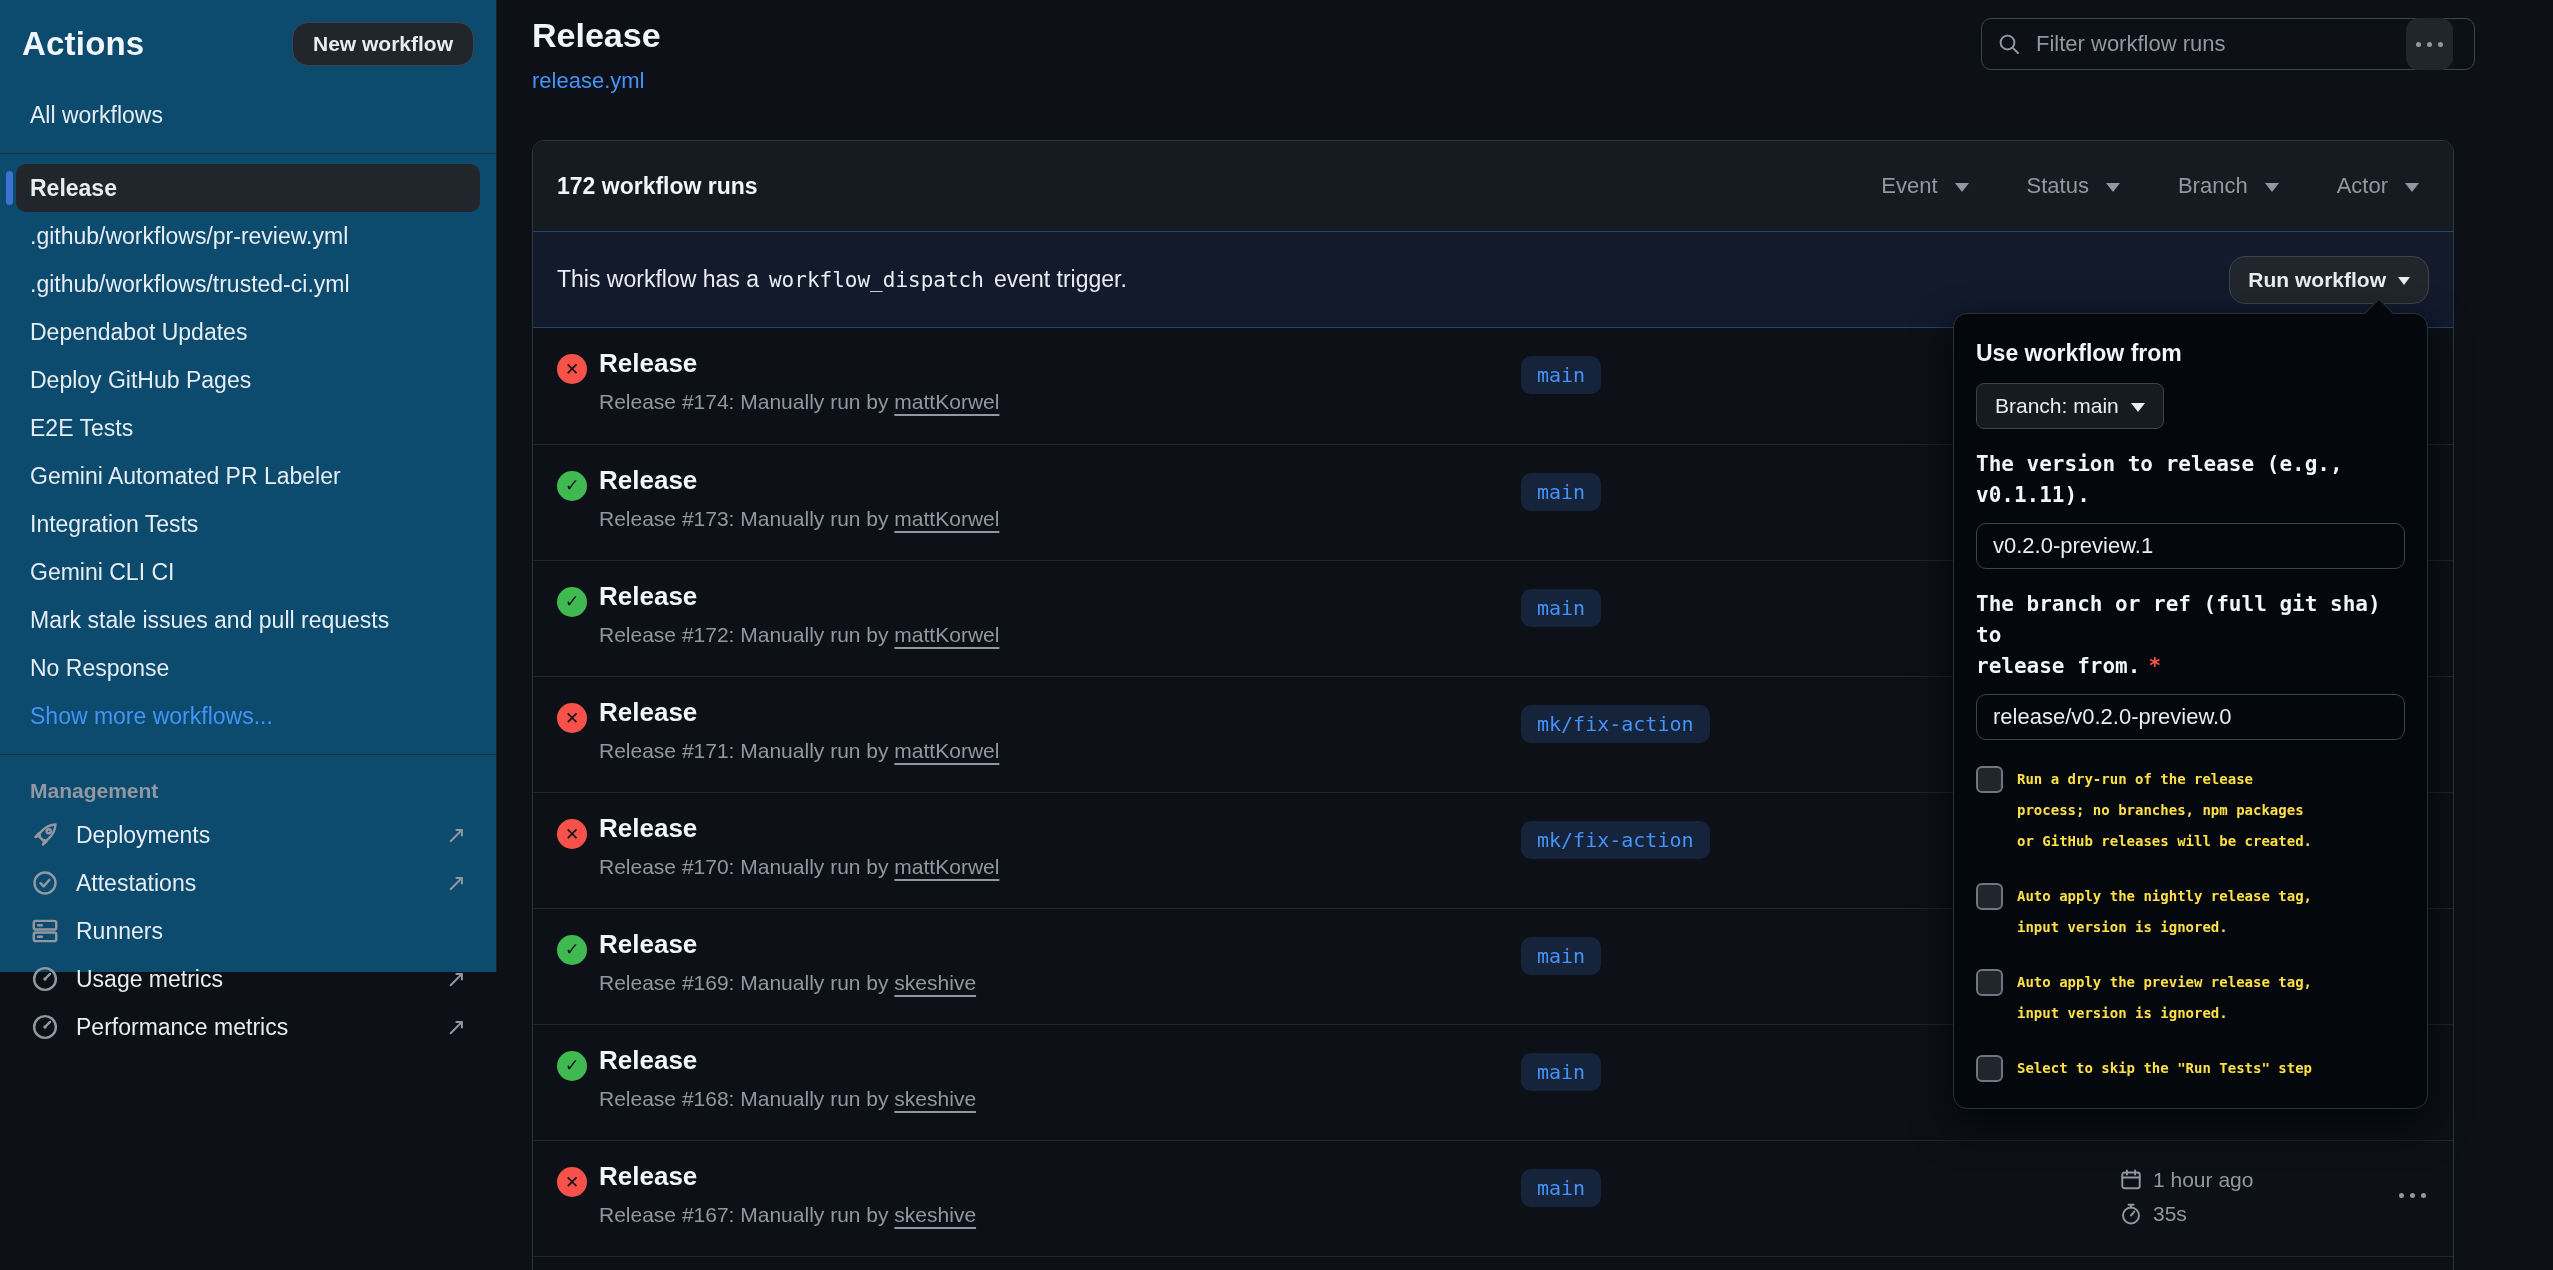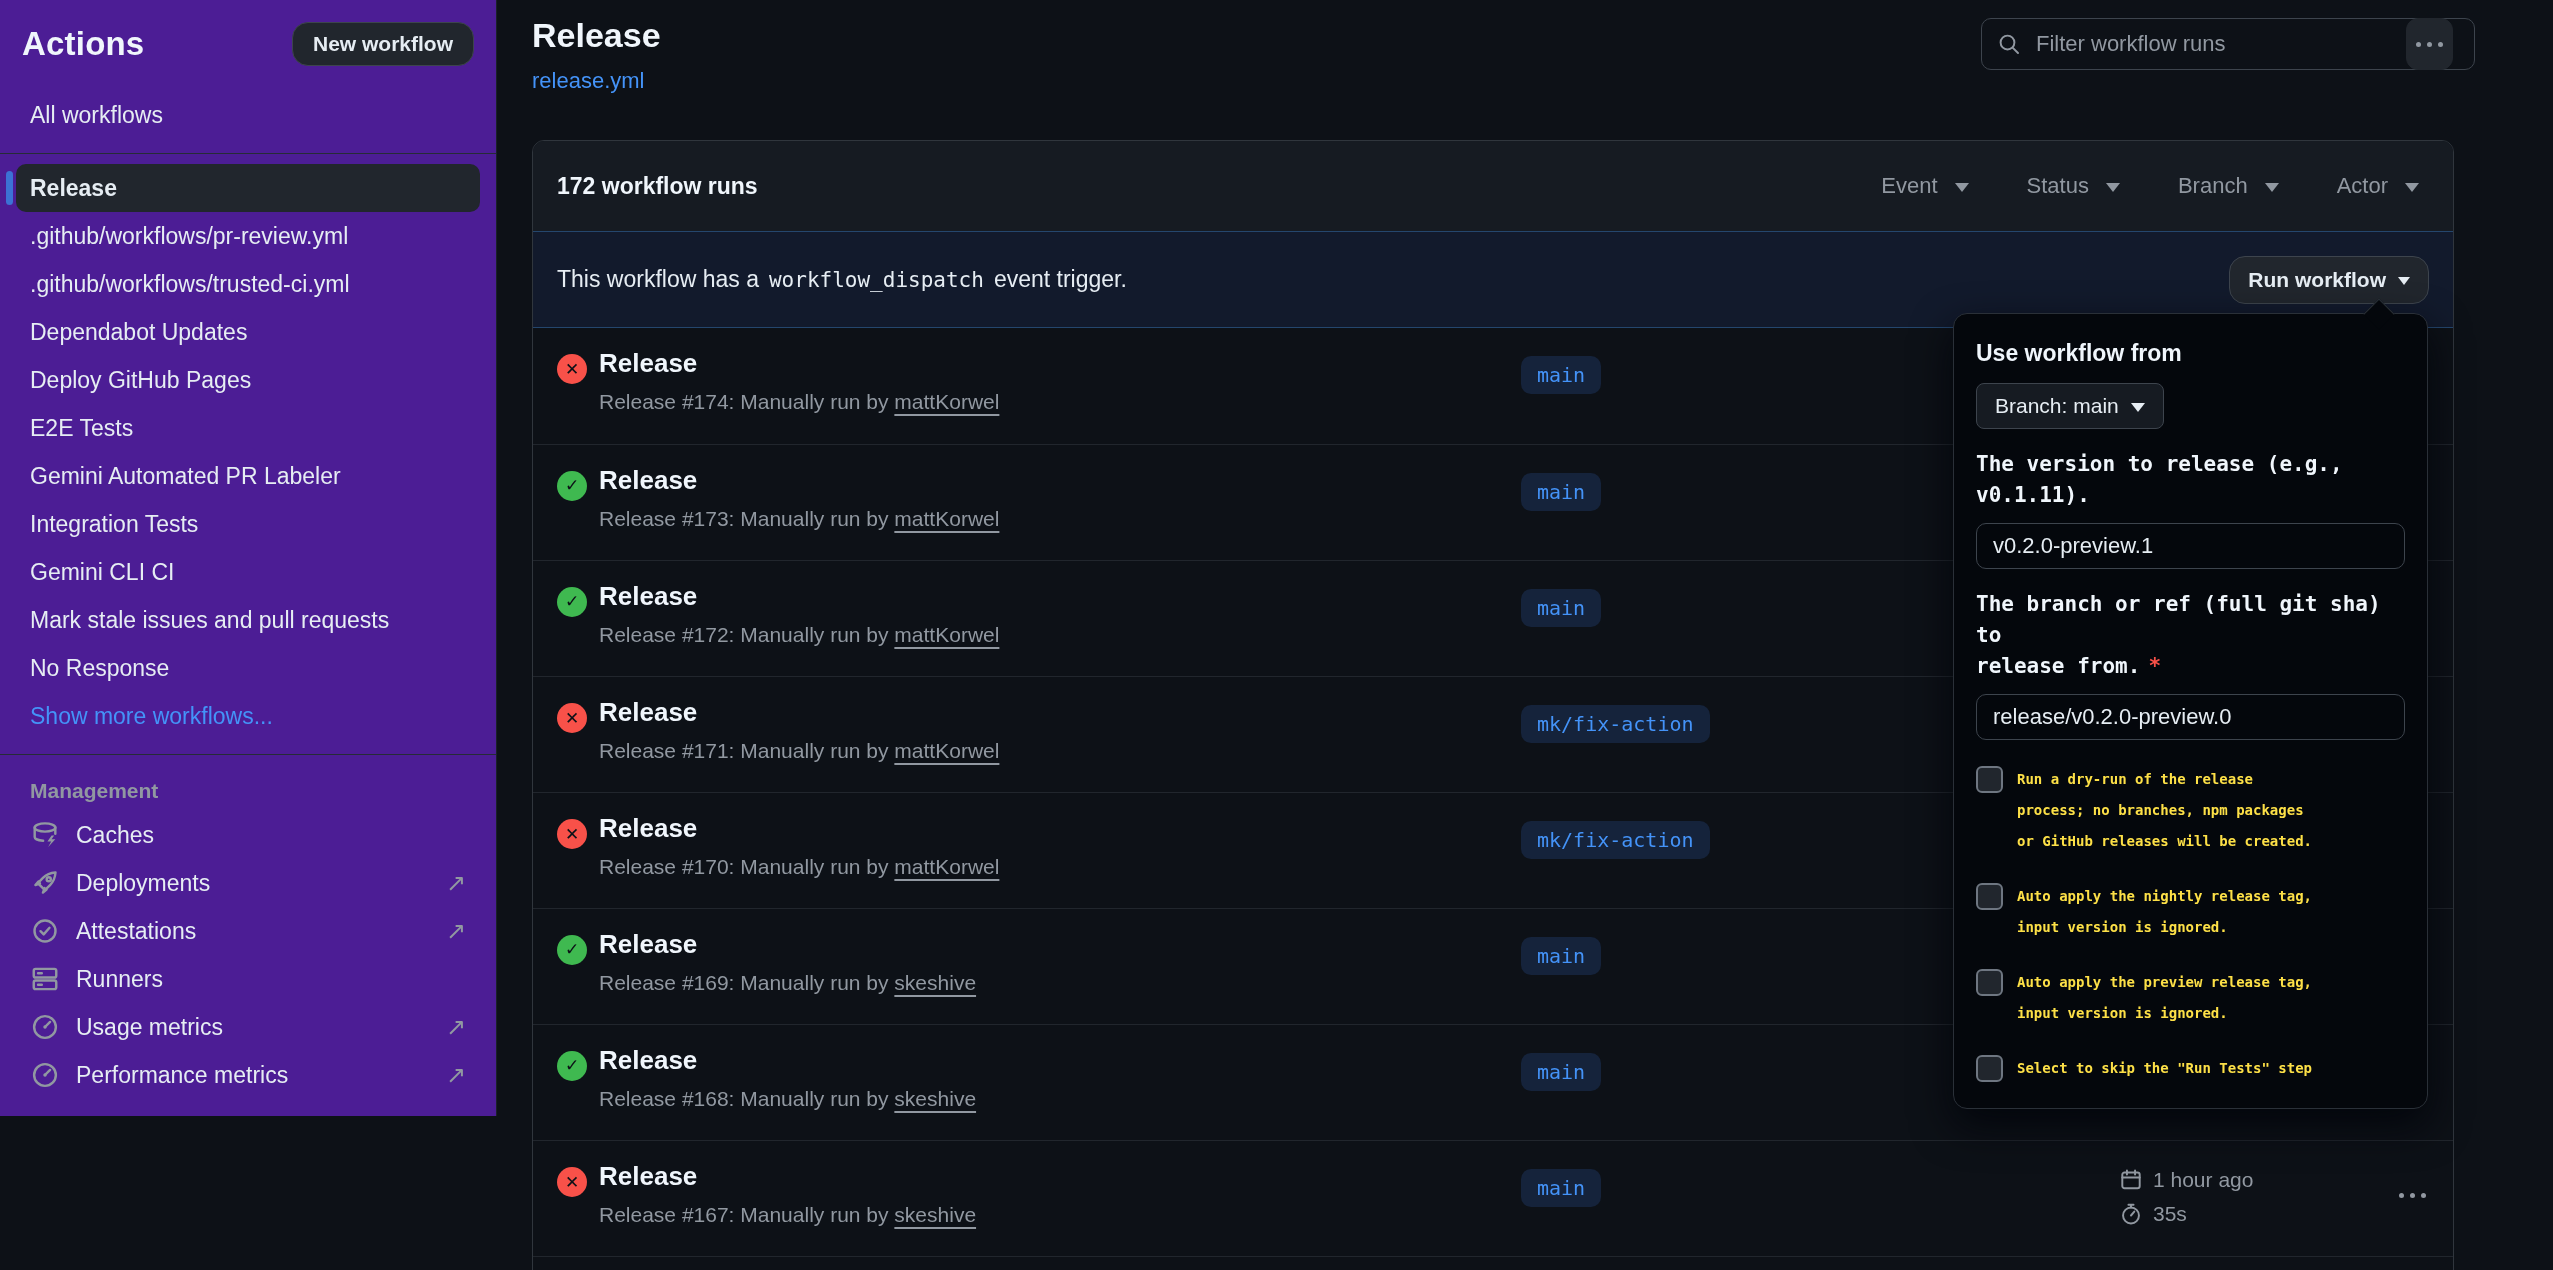--- a/index.html
+++ b/index.html
@@ -6,22 +6,22 @@
   html,body { background:#010409; }
   body { font-family:"Liberation Sans","DejaVu Sans",sans-serif; }
   #page {
     position:relative; width:2553px; height:1270px; overflow:hidden;
     background:#0d1117; color:#e6edf3;
   }
   .mono { font-family:"DejaVu Sans Mono","Liberation Mono",monospace; }
 
   
   #sidebar {
-    position:absolute; left:0; top:0; width:497px; height:1116px;
-    background:#4c1d95; border-right:1px solid #1b2129; padding:22px 0 0 0;
+    position:absolute; left:0; top:0; width:497px; height:972px;
+    background:#0c4a6e; border-right:1px solid #1b2129; padding:22px 0 0 0;
   }
   .sb-top { display:flex; align-items:center; justify-content:space-between; padding:0 22px 0 22px; }
   .sb-title { font-size:33px; font-weight:700; color:#f0f6fc; letter-spacing:.2px; }
   .btn-secondary {
     background:#21262d; border:1px solid #3d444d; border-radius:16px;
     color:#e6edf3; font-size:21px; font-weight:600; padding:9px 20px; cursor:pointer;
     font-family:inherit;
   }
   .sb-allwf { margin:26px 16px 0 16px; padding:10px 14px; font-size:23px; color:#e6edf3; border-radius:10px; cursor:pointer; }
   .sb-divider { border:none; border-top:1px solid #262c36; margin:14px 0 10px 0; }
@@ -164,31 +164,20 @@
       <div class="sb-item">Gemini Automated PR Labeler</div>
       <div class="sb-item">Integration Tests</div>
       <div class="sb-item">Gemini CLI CI</div>
       <div class="sb-item">Mark stale issues and pull requests</div>
       <div class="sb-item">No Response</div>
       <div class="sb-item link-blue">Show more workflows...</div>
     </div>
     <hr class="sb-divider">
     <div class="sb-mgmt-label">Management</div>
     <div class="sb-nav">
-      <div class="sb-item">
-        <span class="oicon-wrap">
-          <svg class="oicon" viewBox="0 0 16 16">
-              <ellipse cx="8" cy="4" rx="5.5" ry="2.2"></ellipse>
-              <path d="M2.5 4v5c0 1 1.9 1.9 4.5 2.1"></path>
-              <path d="M13.5 4v3.3"></path>
-              <path d="M11.5 8.3l-2.2 3.2h2l-1.6 2.9 3.8-4.1h-2l1.4-2z" fill="#9198a1" stroke="none"></path>
-            </svg>
-        </span>
-        <span>Caches</span>
-      </div>
       <div class="sb-item">
         <span class="oicon-wrap">
           <svg class="oicon" viewBox="0 0 16 16">
               <path d="M13.6 2.4c-2.8.2-5 1.2-6.7 2.9L4.7 7.5c-.3.3-.3.8 0 1.1l2.7 2.7c.3.3.8.3 1.1 0l2.2-2.2c1.7-1.7 2.7-3.9 2.9-6.7z"></path>
               <circle cx="10" cy="6" r="1.1"></circle>
               <path d="M5.3 8.2l-2.4.9 1.6-1.9M7.8 10.7l-.9 2.4 1.9-1.6"></path>
             </svg>
         </span>
         <span>Deployments</span>
         <span class="ext-arrow">↗</span>

